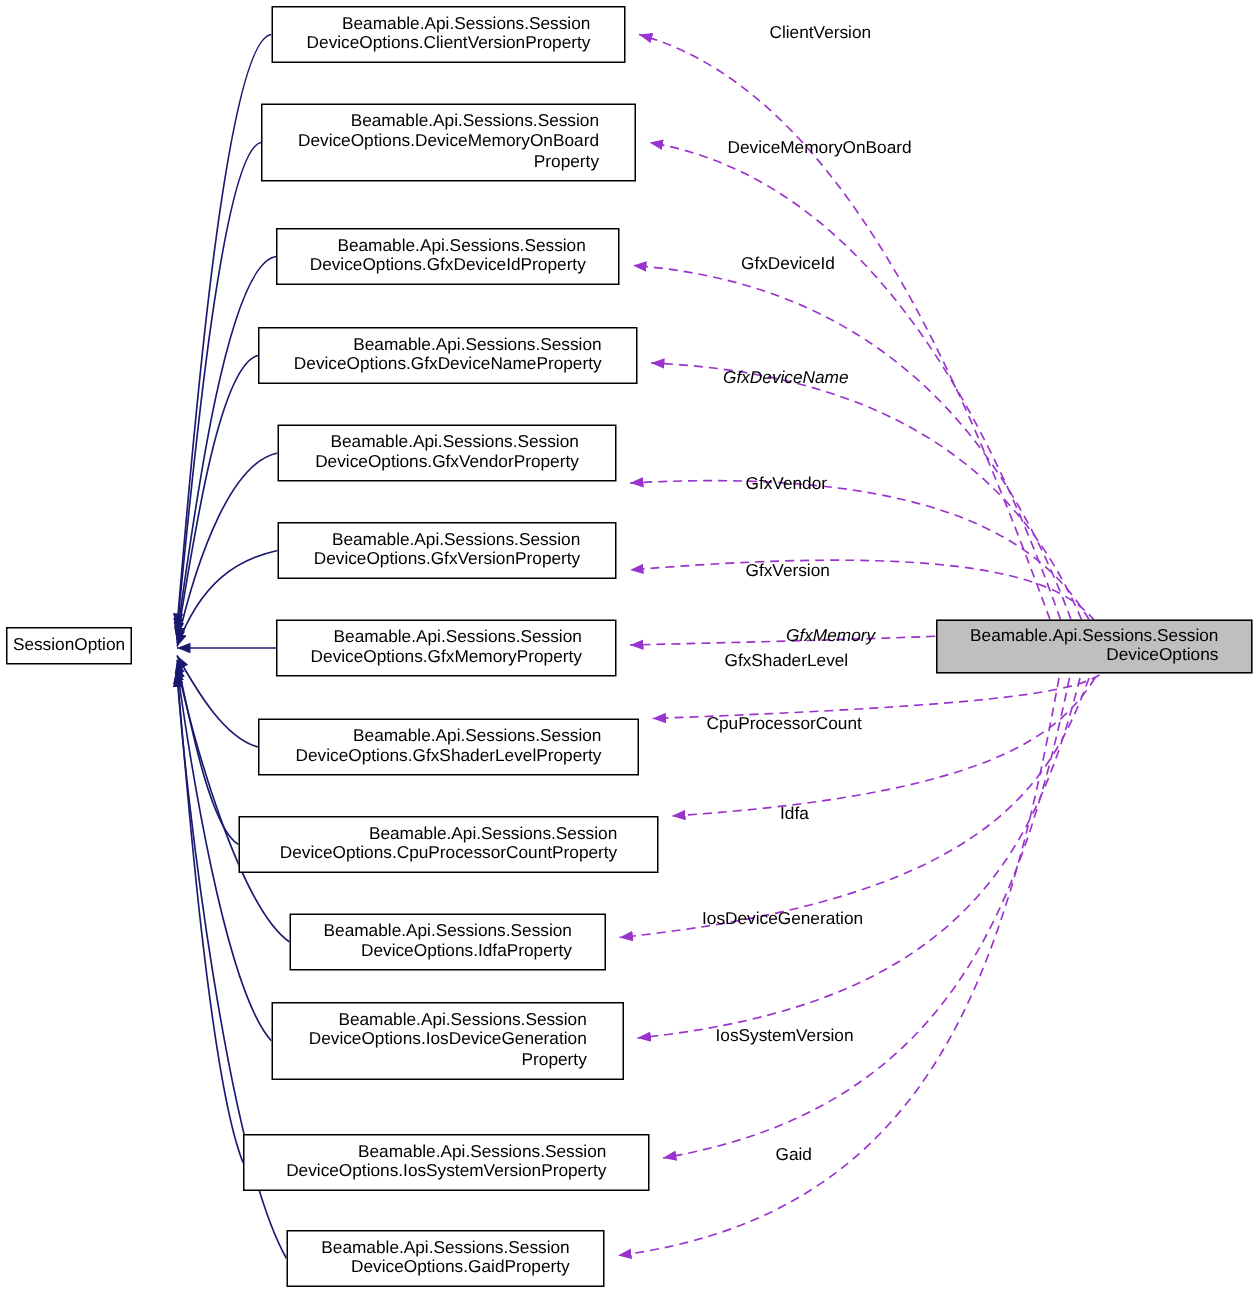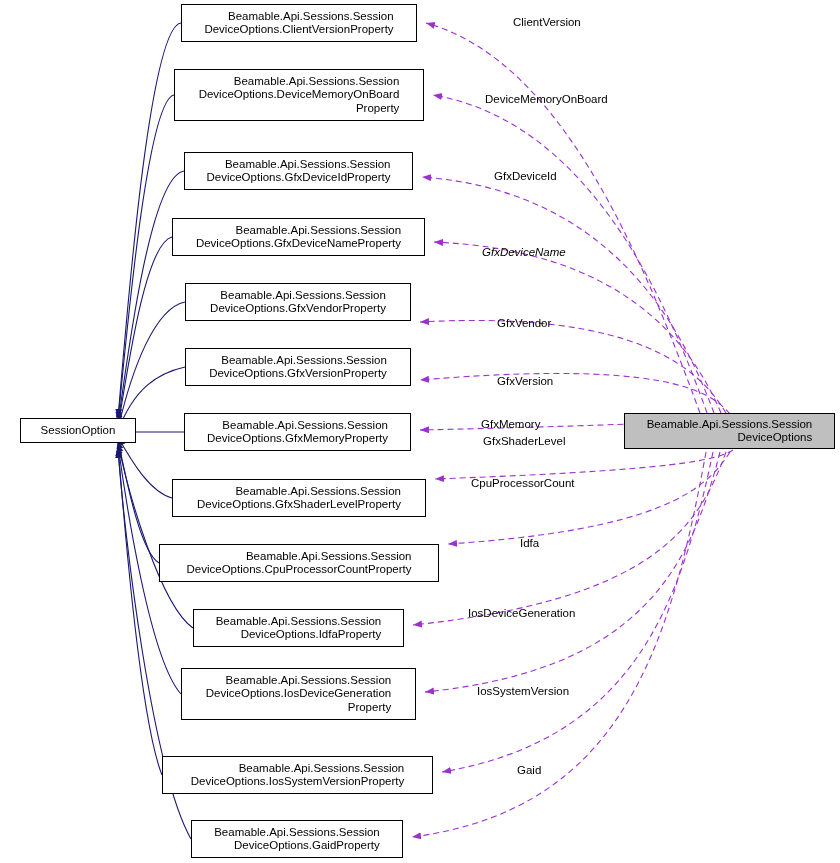--- a/index.html
+++ b/index.html
@@ -91,21 +91,21 @@
       <path d="M733,416 C716,420 680,424 420,430"></path>
       <path d="M733,450 C716,460 680,470 435,479"></path>
       <path d="M730,452 C706,490 660,530 448,544"></path>
       <path d="M726,452 C698,530 650,600 413,625"></path>
       <path d="M720,452 C690,570 640,670 425,692"></path>
       <path d="M713,452 C680,610 630,740 442,772"></path>
       <path d="M706,452 C670,650 620,810 412,837"></path>
     </g>
   </svg>
 
-  <div class="node" style="left:20px; top:418px; width:116px; height:25px;">SessionOption</div>
+  <div class="node" style="left:4px; top:418px; width:84px; height:25px;">SessionOption</div>
 
   <div class="node highlight" style="left:624px; top:413px; width:211px; height:36px;">Beamable.Api.Sessions.Session
 DeviceOptions</div>
 
   <div class="node" style="left:181px; top:4px; width:236px; height:38px;">Beamable.Api.Sessions.Session
 DeviceOptions.ClientVersionProperty</div>
   <div class="node" style="left:174px; top:69px; width:250px; height:52px;">Beamable.Api.Sessions.Session
 DeviceOptions.DeviceMemoryOnBoard
 Property</div>
   <div class="node" style="left:184px; top:152px; width:229px; height:38px;">Beamable.Api.Sessions.Session
@@ -131,21 +131,21 @@
 DeviceOptions.IosSystemVersionProperty</div>
   <div class="node" style="left:191px; top:820px; width:212px; height:38px;">Beamable.Api.Sessions.Session
 DeviceOptions.GaidProperty</div>
 
   <div class="edge-label" style="left:489px; top:16px;margin-left:24px;">ClientVersion</div>
   <div class="edge-label" style="left:457px; top:93px;padding-left:28px;">DeviceMemoryOnBoard</div>
   <div class="edge-label" style="left:494px; top:170px;">GfxDeviceId</div>
   <div class="edge-label" style="left:482px; top:246px;font-style:italic;">GfxDeviceName</div>
   <div class="edge-label" style="left:497px; top:317px;">GfxVendor</div>
   <div class="edge-label" style="left:497px; top:375px;">GfxVersion</div>
-  <div class="edge-label" style="left:481px; top:418px;">GfxMemory</div>
+  <div class="edge-label" style="left:524px; top:418px;font-style:italic;">GfxMemory</div>
   <div class="edge-label" style="left:483px; top:435px;">GfxShaderLevel</div>
   <div class="edge-label" style="left:471px; top:477px;">CpuProcessorCount</div>
   <div class="edge-label" style="left:520px; top:537px;">Idfa</div>
   <div class="edge-label" style="left:468px; top:607px;">IosDeviceGeneration</div>
   <div class="edge-label" style="left:477px; top:685px;">IosSystemVersion</div>
   <div class="edge-label" style="left:517px; top:764px;">Gaid</div>
 
 </div>
 
 </body></html>

